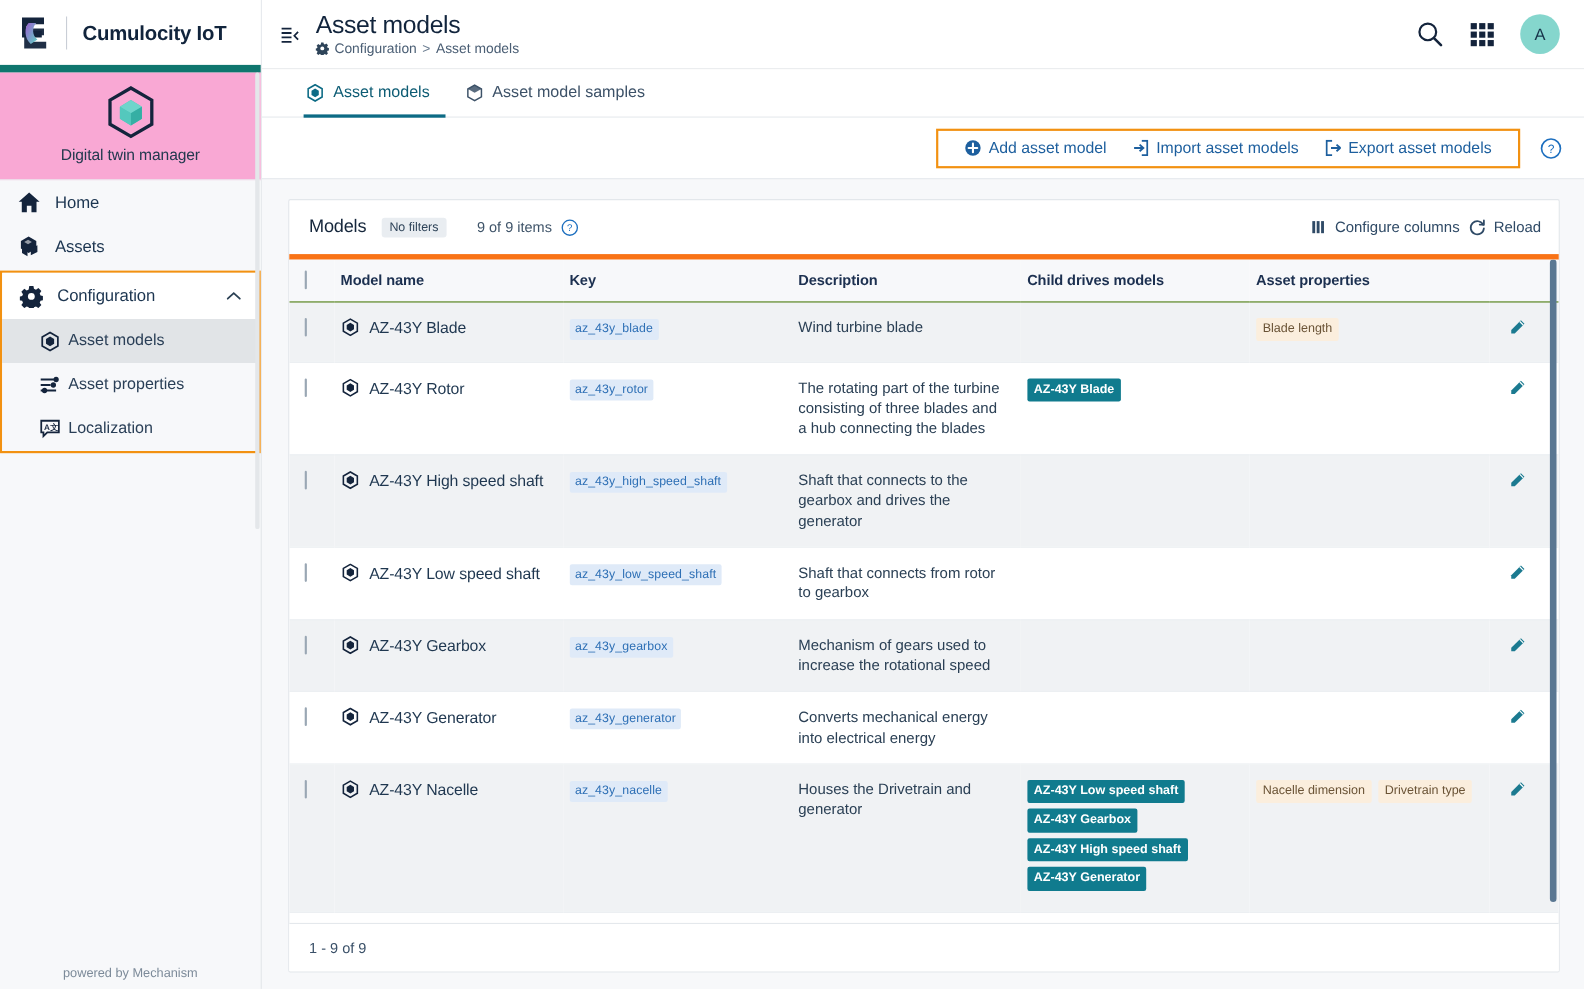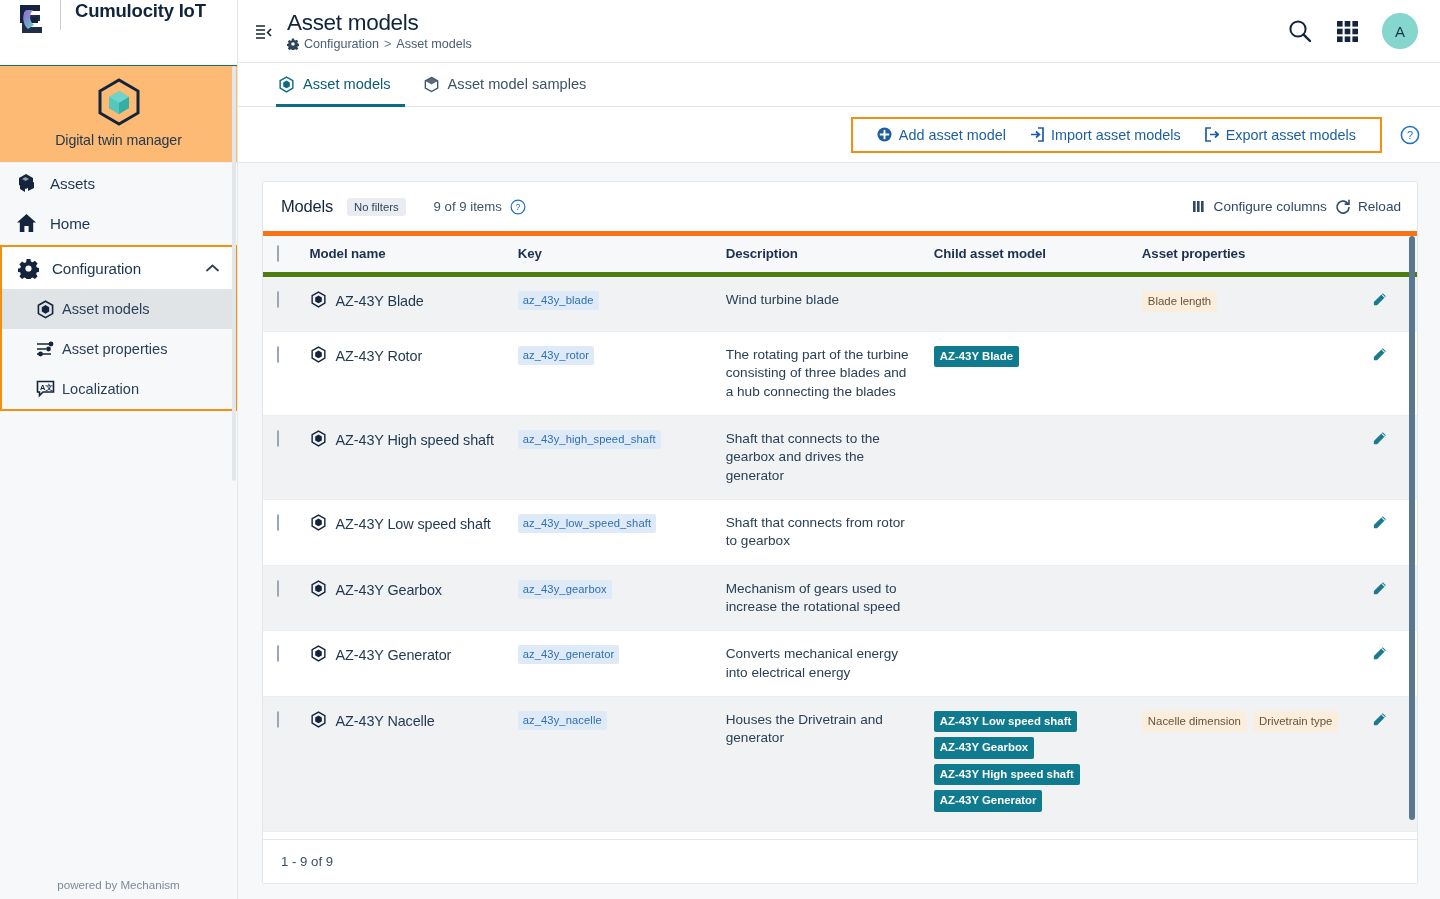--- a/index.html
+++ b/index.html
@@ -16,34 +16,34 @@
 
   
   .sidebar {
     width: 238px; min-width: 238px; height: 899px;
     background: #f7f8fa;
     border-right: 1px solid #e3e6ea;
     display: flex; flex-direction: column;
     position: relative;
   }
   .brand {
-    height: 66px; display: flex; 
+    height: 66px; display: flex; align-items: center;
     padding-left: 14px; background: #fff;
-    border-bottom: 1px solid #0f766e;
+    border-bottom: 7px solid #0f766e;
   }
   .brand-logo { width: 34px; height: 38px; position: relative; flex: none; }
   .brand-divider {
     width: 1px; height: 30px; background: #c9ced6; margin: 0 14px 0 12px;
   }
   .brand-title {
     font-size: 18.5px; font-weight: bold; letter-spacing: -0.2px;
     color: #11243c;
   }
   .product {
-    background: #fdba74; padding: 10px 0 14px; text-align: center;
+    background: #f9a8d4; padding: 10px 0 14px; text-align: center;
     border-bottom: 1px solid #eceff2;
   }
   .product-icon { display: block; margin: 0 auto 4px; }
   .product-name {
     font-size: 14.2px; color: #23394f; letter-spacing: -0.1px;
   }
   .nav { background: #f7f8fa; padding-top: 0; position: relative; }
   .nav-item {
     display: flex; align-items: center; height: 40px;
     padding-left: 16px; font-size: 15.2px; color: #1c3550;
@@ -155,21 +155,21 @@
   .card-head-right { margin-left: auto; display: flex; align-items: center; gap: 8px; }
   .head-link {
     display: flex; align-items: center; gap: 7px;
     font-size: 13.6px; color: #2f4a66; cursor: pointer;
   }
 
   
   .tbl-wrap { flex: 1; overflow: hidden; position: relative; }
   table { width: 100%; border-collapse: collapse; table-layout: fixed; }
   thead th {
-    background: #f7f8fa; border-bottom: 5px solid #4d7c0f;
+    background: #f7f8fa; border-bottom: 1px solid #4d7c0f;
     text-align: left; font-size: 13.3px; font-weight: bold; color: #1c3050;
     height: 38px; padding: 0 6px; letter-spacing: -0.1px;
   }
   .c-chk   { width: 40px; padding-left: 14px !important; }
   .c-name  { width: 205px; }
   .c-key   { width: 205px; }
   .c-desc  { width: 205px; }
   .c-child { width: 205px; }
   .c-props { width: 215px; }
   .c-act   { width: 62px; }
@@ -252,37 +252,37 @@
           <path d="M26 27 L26 38 L16 32 L16 21 Z" fill="#54c8bd"></path>
         </svg>
       </span>
       <div class="product-name">Digital twin manager</div>
     </div>
 
     <nav class="nav">
 
       <div class="nav-item">
         <span class="ni-icon icon">
+          <svg width="21" height="20" viewBox="0 0 21 20">
+            <path d="M10.5 1 L20 9.5 L17.2 9.5 L17.2 19 L12.6 19 L12.6 13 L8.4 13 L8.4 19 L3.8 19 L3.8 9.5 L1 9.5 Z" fill="#14243c"></path>
+          </svg>
+        </span>
+        <span class="ni-label">Home</span>
+      </div>
+
+      <div class="nav-item">
+        <span class="ni-icon icon">
           <svg width="22" height="20" viewBox="0 0 22 20">
             <path d="M10 1 L17 5 L17 12 L10 16 L3 12 L3 5 Z" fill="#14243c"></path>
             <path d="M4 11 L9 14 L9 19 L4 16 Z" fill="#14243c"></path>
             <path d="M12 12 L18 9 L18 15 L12 18 Z" fill="#14243c"></path>
             <path d="M9.5 4 L13 6 L9.5 8 L6 6 Z" fill="#fff" opacity="0.55"></path>
           </svg>
         </span>
         <span class="ni-label">Assets</span>
-      </div>
-
-      <div class="nav-item">
-        <span class="ni-icon icon">
-          <svg width="21" height="20" viewBox="0 0 21 20">
-            <path d="M10.5 1 L20 9.5 L17.2 9.5 L17.2 19 L12.6 19 L12.6 13 L8.4 13 L8.4 19 L3.8 19 L3.8 9.5 L1 9.5 Z" fill="#14243c"></path>
-          </svg>
-        </span>
-        <span class="ni-label">Home</span>
       </div>
 
       <div class="nav-group">
         <div class="nav-item parent">
           <span class="ni-icon icon">
             <svg width="21" height="21" viewBox="0 0 21 21">
               <path d="M8.6 1 h3.8 l.5 2.6 1.8 .75 2.2-1.5 2.7 2.7 -1.5 2.2 .75 1.8 2.6 .5 v3.8 l-2.6 .5 -.75 1.8 1.5 2.2 -2.7 2.7 -2.2-1.5 -1.8 .75 -.5 2.6 H8.6 l-.5-2.6 -1.8-.75 -2.2 1.5 -2.7-2.7 1.5-2.2 -.75-1.8 -2.6-.5 V10.7 l2.6-.5 .75-1.8 -1.5-2.2 2.7-2.7 2.2 1.5 1.8-.75 Z" fill="#14243c"></path>
               <circle cx="10.5" cy="10.5" r="3.1" fill="#fff"></circle>
             </svg>
           </span>
@@ -492,21 +492,21 @@
                 <col class="c-act">
             </colgroup>
             <thead>
               <tr>
                 <th class="c-chk">
                   <span class="chk"></span>
                 </th>
                 <th>Model name</th>
                 <th>Key</th>
                 <th>Description</th>
-                <th>Child asset model</th>
+                <th>Child drives models</th>
                 <th>Asset properties</th>
                 <th></th>
               </tr>
             </thead>
             <tbody id="tbody">
                 <tr class="alt">
                   <td><span class="chk"></span></td>
                   <td>
                     <span class="model-cell">
                       <span class="icon">

